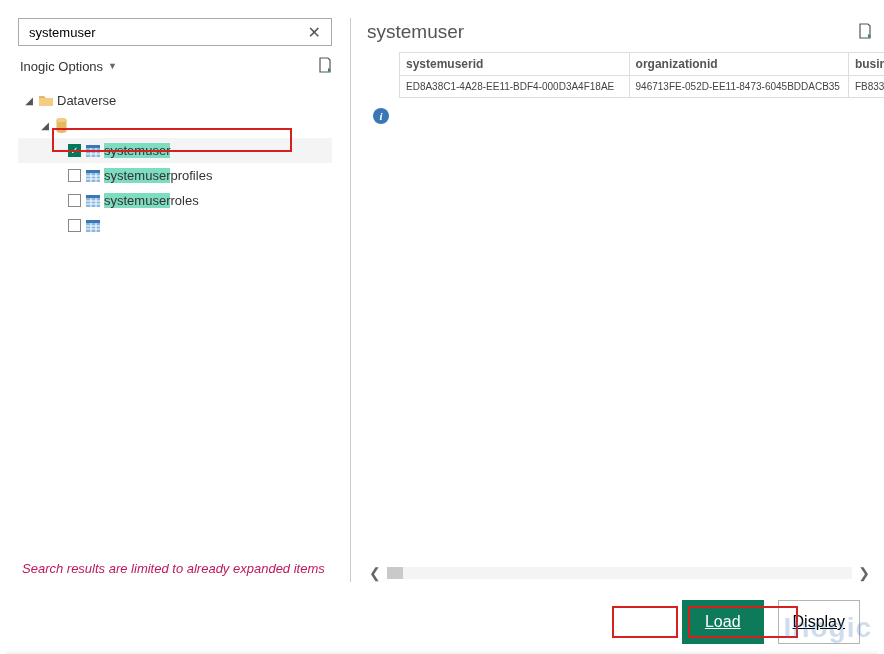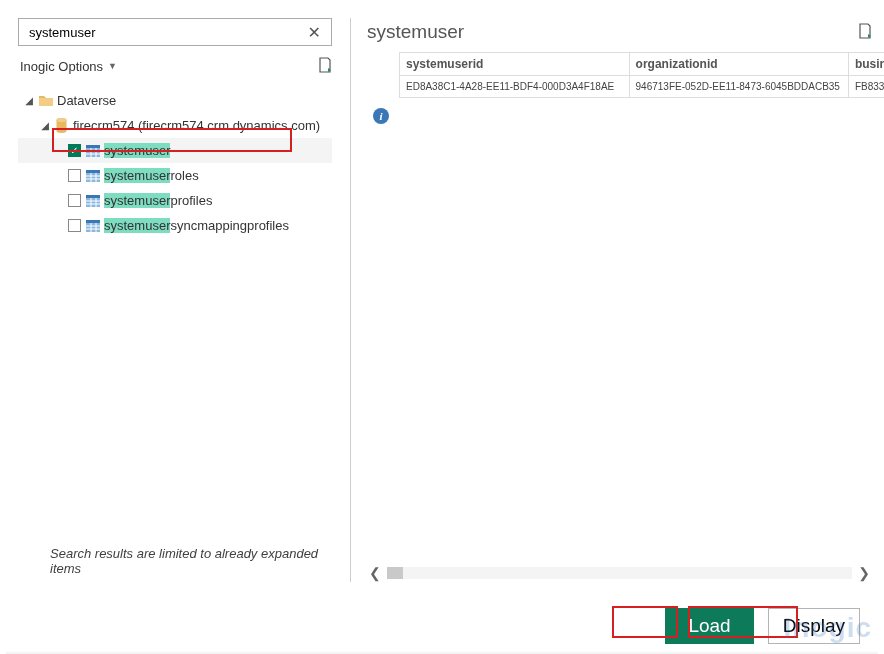--- a/index.html
+++ b/index.html
@@ -115,23 +115,22 @@
       padding: 0;
     }
     .red-box {
       position: absolute;
       border: 2px solid #d61f1f;
       pointer-events: none;
     }
     .left-footer {
       margin-top: auto;
       font-style: italic;
-      color: #404040;
+      color: #be185d;
       padding: 4px 0 6px 4px;
-      margin-left: 28px;
     }
     
     .divider {
       width: 1px;
       background: #ccc;
       margin: 0 8px 0 4px;
     }
     
     .right-panel {
       flex: 1;
@@ -227,28 +226,29 @@
       bottom: 10px;
       left: 0; right: 0;
       display: flex;
       justify-content: flex-end;
       gap: 14px;
       padding-right: 24px;
     }
     .btn {
       border: 1px solid #b4b4b4;
       background: #fff;
-      height: 36px;
+      height: 44px;
       padding: 0 14px;
-      font-size: 19px;
+      font-size: 16px;
       font-family: inherit;
       cursor: pointer;
       display: inline-flex;
       align-items: center;
       justify-content: center;
+      text-decoration: underline;
     }
     .btn-primary {
       background: #0d7a5a;
       border-color: #0d7a5a;
       color: #fff;
       padding: 0 22px;
       font-weight: 500;
     }
     .watermark {
       position: absolute;
@@ -307,21 +307,20 @@
 
       <div class="tree-row lvl1">
         <span class="expander">◢</span>
         <span class="db-icon">
           <svg viewBox="0 0 11 15">
               <ellipse cx="5.5" cy="2" rx="5" ry="2" fill="#e8b860"></ellipse>
               <path d="M0.5 2v11c0 1.1 2.2 2 5 2s5-.9 5-2V2" fill="#e8b860"></path>
               <ellipse cx="5.5" cy="2" rx="5" ry="2" fill="#f3cc85"></ellipse>
             </svg>
         </span>
-        <span>firecrm574 (firecrm574.crm.dynamics.com)</span>
       </div>
 
       <div class="tree-row lvl2" style="background:#f4f4f4;">
         <span class="checkbox checked">✓</span>
         <span class="table-icon">
           <svg viewBox="0 0 14 12">
               <rect width="14" height="12" fill="#89b7e0"></rect>
               <rect y="0" width="14" height="3" fill="#3a77b7"></rect>
               <line x1="0" y1="6" x2="14" y2="6" stroke="#fff"></line>
               <line x1="0" y1="9" x2="14" y2="9" stroke="#fff"></line>
@@ -337,51 +336,50 @@
         <span class="table-icon">
           <svg viewBox="0 0 14 12">
               <rect width="14" height="12" fill="#89b7e0"></rect>
               <rect y="0" width="14" height="3" fill="#3a77b7"></rect>
               <line x1="0" y1="6" x2="14" y2="6" stroke="#fff"></line>
               <line x1="0" y1="9" x2="14" y2="9" stroke="#fff"></line>
               <line x1="5" y1="3" x2="5" y2="12" stroke="#fff"></line>
               <line x1="10" y1="3" x2="10" y2="12" stroke="#fff"></line>
             </svg>
         </span>
-        <span><mark class="hl">systemuser</mark><span>roles</span></span>
+        <span><mark class="hl">systemuser</mark><span>profiles</span></span>
       </div>
 
       <div class="tree-row lvl2">
         <span class="checkbox"></span>
         <span class="table-icon">
           <svg viewBox="0 0 14 12">
               <rect width="14" height="12" fill="#89b7e0"></rect>
               <rect y="0" width="14" height="3" fill="#3a77b7"></rect>
               <line x1="0" y1="6" x2="14" y2="6" stroke="#fff"></line>
               <line x1="0" y1="9" x2="14" y2="9" stroke="#fff"></line>
               <line x1="5" y1="3" x2="5" y2="12" stroke="#fff"></line>
               <line x1="10" y1="3" x2="10" y2="12" stroke="#fff"></line>
             </svg>
         </span>
-        <span><mark class="hl">systemuser</mark><span>profiles</span></span>
+        <span><mark class="hl">systemuser</mark><span>roles</span></span>
       </div>
 
       <div class="tree-row lvl2">
         <span class="checkbox"></span>
         <span class="table-icon">
           <svg viewBox="0 0 14 12">
               <rect width="14" height="12" fill="#89b7e0"></rect>
               <rect y="0" width="14" height="3" fill="#3a77b7"></rect>
               <line x1="0" y1="6" x2="14" y2="6" stroke="#fff"></line>
               <line x1="0" y1="9" x2="14" y2="9" stroke="#fff"></line>
               <line x1="5" y1="3" x2="5" y2="12" stroke="#fff"></line>
               <line x1="10" y1="3" x2="10" y2="12" stroke="#fff"></line>
             </svg>
         </span>
-        <span><mark class="hl">systemuser</mark><span>syncmappingprofiles</span></span>
       </div>
     </div>
 
     <div class="left-footer">Search results are limited to already expanded items</div>
   </div>
 
   <div class="divider"></div>
 
   <div class="right-panel">
     <div class="right-head">

